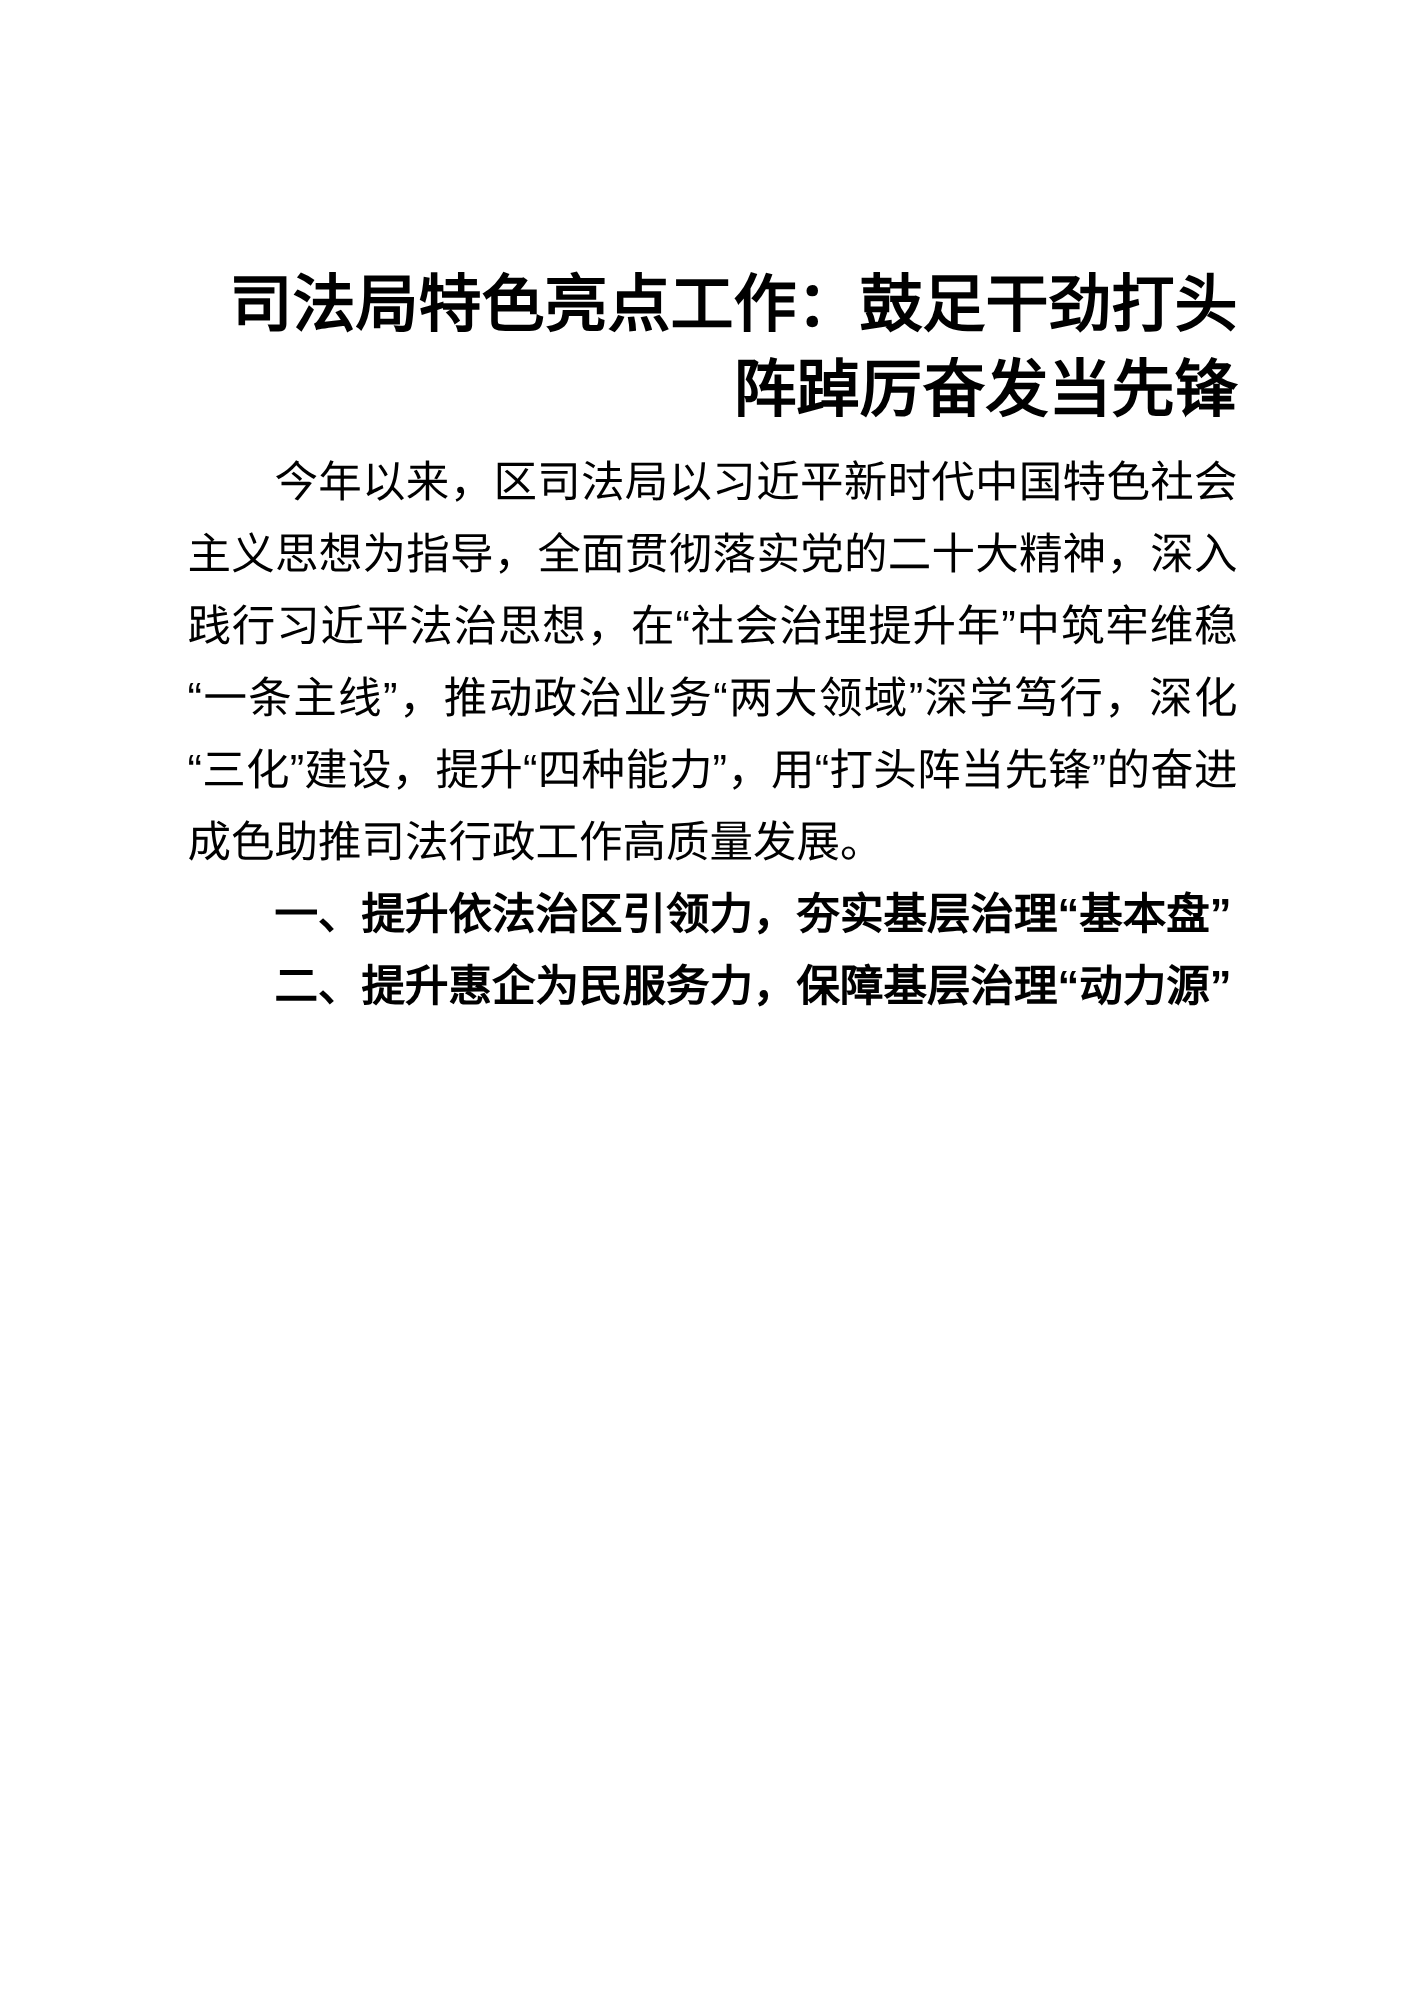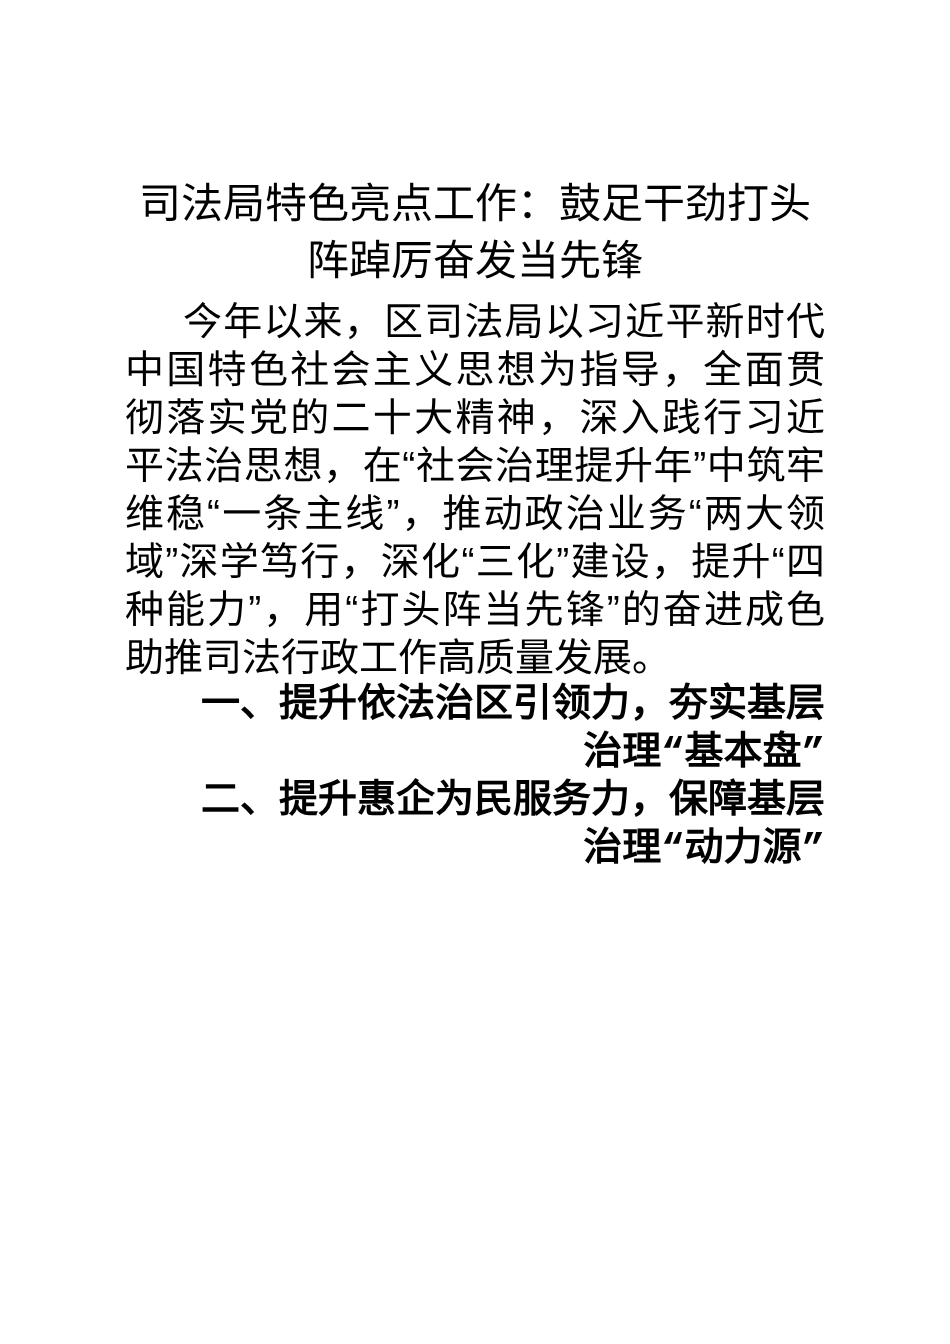--- a/index.html
+++ b/index.html
@@ -14,42 +14,41 @@
     position: relative;
   }
   .page {
     width: 700px;
     margin: 0 auto;
     padding-top: 176px;
     color: #000000;
   }
   .doc-title {
     font-family: "Liberation Serif", "DejaVu Serif", serif;
-    font-weight: normal;
+    font-weight: bold;
     font-size: 42px;
     line-height: 57px;
-    text-align: center;
+    text-align: right;
     margin: 0 0 8px 0;
     color: #000000;
   }
   .para {
     font-family: "Liberation Sans", "DejaVu Sans", sans-serif;
-    font-size: 39px;
+    font-size: 29px;
     line-height: 48px;
     text-align: justify;
     text-justify: inter-ideograph;
     text-indent: 58px;
     margin: 0;
     color: #000000;
     word-break: break-all;
   }
   .para.heading {
     font-weight: bold;
-    text-align: right;
-    font-family: Liberation Mono, monospace;
+    text-align: left;
   }
 </style>
 </head>
 <body>
 
 <div class="page">
   <h1 class="doc-title">司法局特色亮点工作：鼓足干劲打头阵踔厉奋发当先锋</h1>
 
   <p class="para">今年以来，区司法局以习近平新时代中国特色社会主义思想为指导，全面贯彻落实党的二十大精神，深入践行习近平法治思想，在“社会治理提升年”中筑牢维稳“一条主线”，推动政治业务“两大领域”深学笃行，深化“三化”建设，提升“四种能力”，用“打头阵当先锋”的奋进成色助推司法行政工作高质量发展。</p>
 

